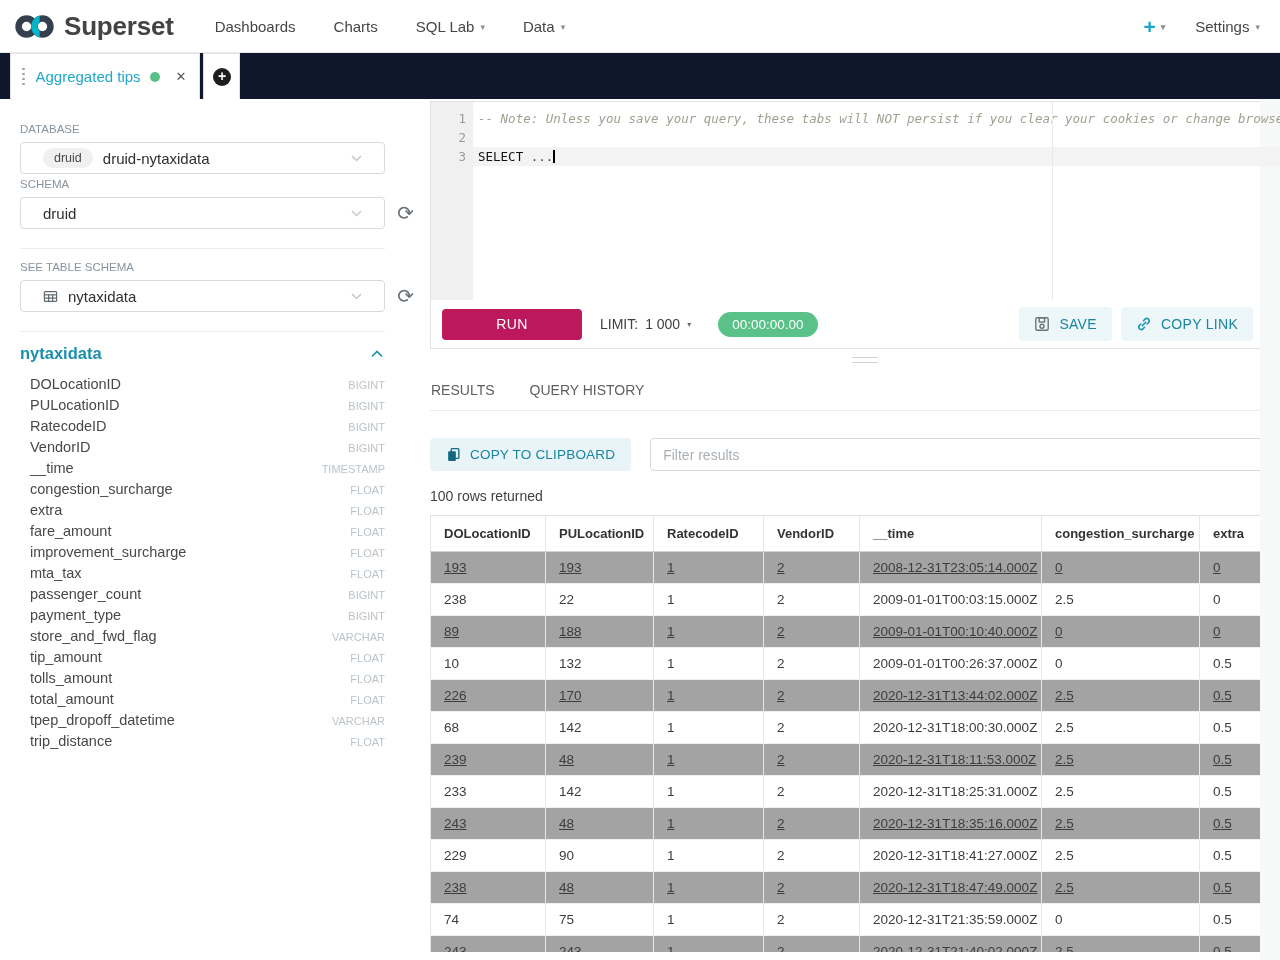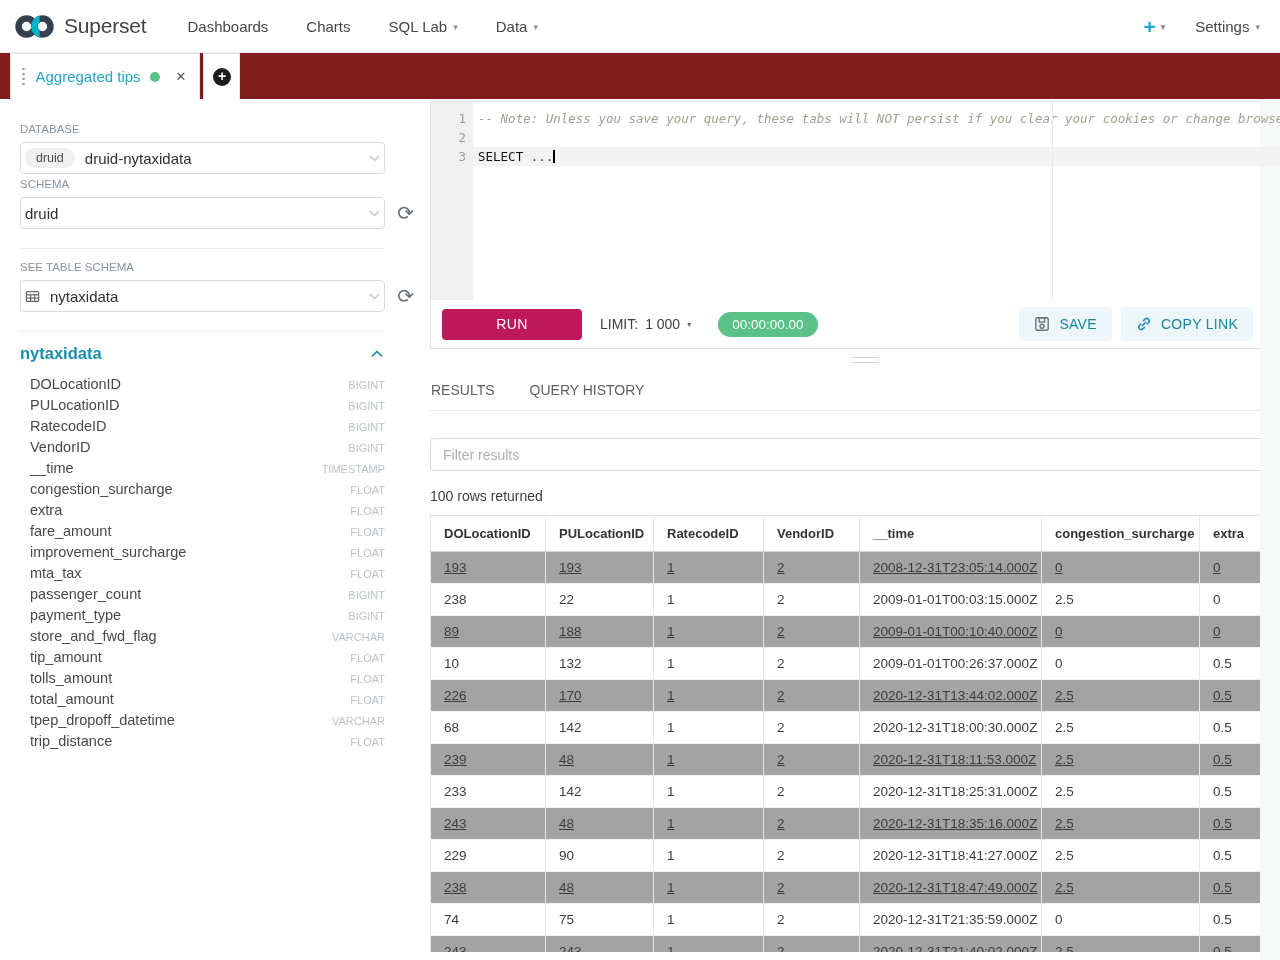--- a/index.html
+++ b/index.html
@@ -7,29 +7,29 @@
   body {
     width:1280px; height:960px; overflow:hidden;
     font-family:"Liberation Sans", sans-serif;
     color:#484848; background:#fff; position:relative;
   }
 
   
   .navbar { height:53px; border-bottom:1px solid #ececec; display:flex; align-items:center;
             padding:0 20px 0 14px; background:#fff; }
   .brand { display:flex; align-items:center; gap:9px; margin-right:22px; cursor:pointer; }
-  .brand-name { font-size:21px; font-weight:normal; color:#434343; letter-spacing:-0.2px; }
+  .brand-name { font-size:26px; font-weight:bold; color:#434343; letter-spacing:-0.2px; }
   .nav-menu { display:flex; align-items:center; }
   .nav-item { font-size:15px; margin:0 19px; color:#464646; display:flex; align-items:center; gap:6px; cursor:pointer; }
   .caret { font-size:9px; color:#8d8d8d; line-height:1; padding-top:2px; }
   .nav-right { margin-left:auto; display:flex; align-items:center; gap:30px; }
   .plus-btn { color:#20a7c9; font-size:21px; font-weight:bold; display:flex; align-items:center; gap:5px; cursor:pointer; line-height:1; }
 
   
-  .tabbar { height:46px; background:#7f1d1d; display:flex; align-items:stretch; padding-left:10px; }
+  .tabbar { height:46px; background:#0f172a; display:flex; align-items:stretch; padding-left:10px; }
   .sqltab { background:#fff; border:1px solid #e2e2e2; border-bottom:none; display:flex; align-items:center;
             gap:9px; padding:0 13px 0 9px; cursor:pointer; }
   .drag-dots { display:flex; flex-direction:column; gap:2.5px; padding:0 2px; cursor:grab; }
   .drag-dots i { width:2.5px; height:2.5px; border-radius:50%; background:#9aa0a5; }
   .sqltab-label { color:#20a7c9; font-size:15px; }
   .dot { width:10px; height:10px; border-radius:50%; background:#5ac189; }
   .close-x { color:#565656; font-size:13px; margin-left:7px; }
   .newtab { background:#fff; border:1px solid #e2e2e2; border-bottom:none; width:37px; margin-left:3px;
             display:flex; align-items:center; justify-content:center; cursor:pointer; }
   .plus-circle { width:18px; height:18px; border-radius:50%; background:#1d1d1d; color:#fff;
@@ -37,21 +37,21 @@
 
   
   .content { display:flex; height:861px; background:#fff; }
   .right-gutter { position:absolute; right:0; top:99px; width:20px; height:861px; background:#f7f8f8; }
 
   
   .sidebar { width:430px; min-width:430px; padding:14px 45px 0 20px; }
   .field-label { font-size:11.5px; color:#87939f; margin:10px 0 7px; }
   .select-row { position:relative; display:flex; align-items:center; }
   .select { flex:1; height:32px; border:1px solid #d7dbde; border-radius:4px; background:#fff;
-            display:flex; align-items:center; gap:10px; padding:0 4px; cursor:pointer; }
+            display:flex; align-items:center; gap:10px; padding:0 22px; cursor:pointer; }
   .select .chev { margin-left:auto; display:flex; }
   .pill { background:#f0f0f0; border-radius:11px; padding:3px 11px; font-size:12.5px; color:#484848; }
   .select-value { font-size:15px; color:#303030; }
   .refresh { position:absolute; right:-29px; font-size:20px; color:#67707a; cursor:pointer; line-height:1; }
   .divider { border-top:1px solid #ececec; margin:19px 0 12px; }
   .table-title-row { display:flex; align-items:center; justify-content:space-between; margin:8px 0 10px; padding-right:2px; }
   .table-title { color:#1a8fae; font-size:16.5px; font-weight:bold; }
   .columns-list { }
   .col-row { display:flex; align-items:baseline; justify-content:space-between; padding:2.5px 0 2.5px 10px; }
   .col-name { font-size:14.5px; color:#484848; }
@@ -364,20 +364,27 @@
         <i></i>
         <i></i>
       </div>
 
     <div class="result-tabs">
         <div class="rtab">RESULTS</div>
         <div class="rtab">QUERY HISTORY</div>
       </div>
 
     <div class="result-controls">
+      <button class="copy-btn">
+        <svg width="15" height="15" viewBox="0 0 16 16">
+          <rect x="5.5" y="1.8" width="8.2" height="10.4" rx="1" fill="none" stroke="#13687f" stroke-width="1.4"></rect>
+          <rect x="2.3" y="4.4" width="8.2" height="10.4" rx="1" fill="#13687f"></rect>
+        </svg>
+        <span>COPY TO CLIPBOARD</span>
+      </button>
       <input class="filter-input" type="text" placeholder="Filter results" style="">
     </div>
 
     <div class="rows-returned">100 rows returned</div>
 
     <div class="grid-wrap">
       <table class="results">
         <colgroup>
           <col style="width:115px">
             <col style="width:108px">

